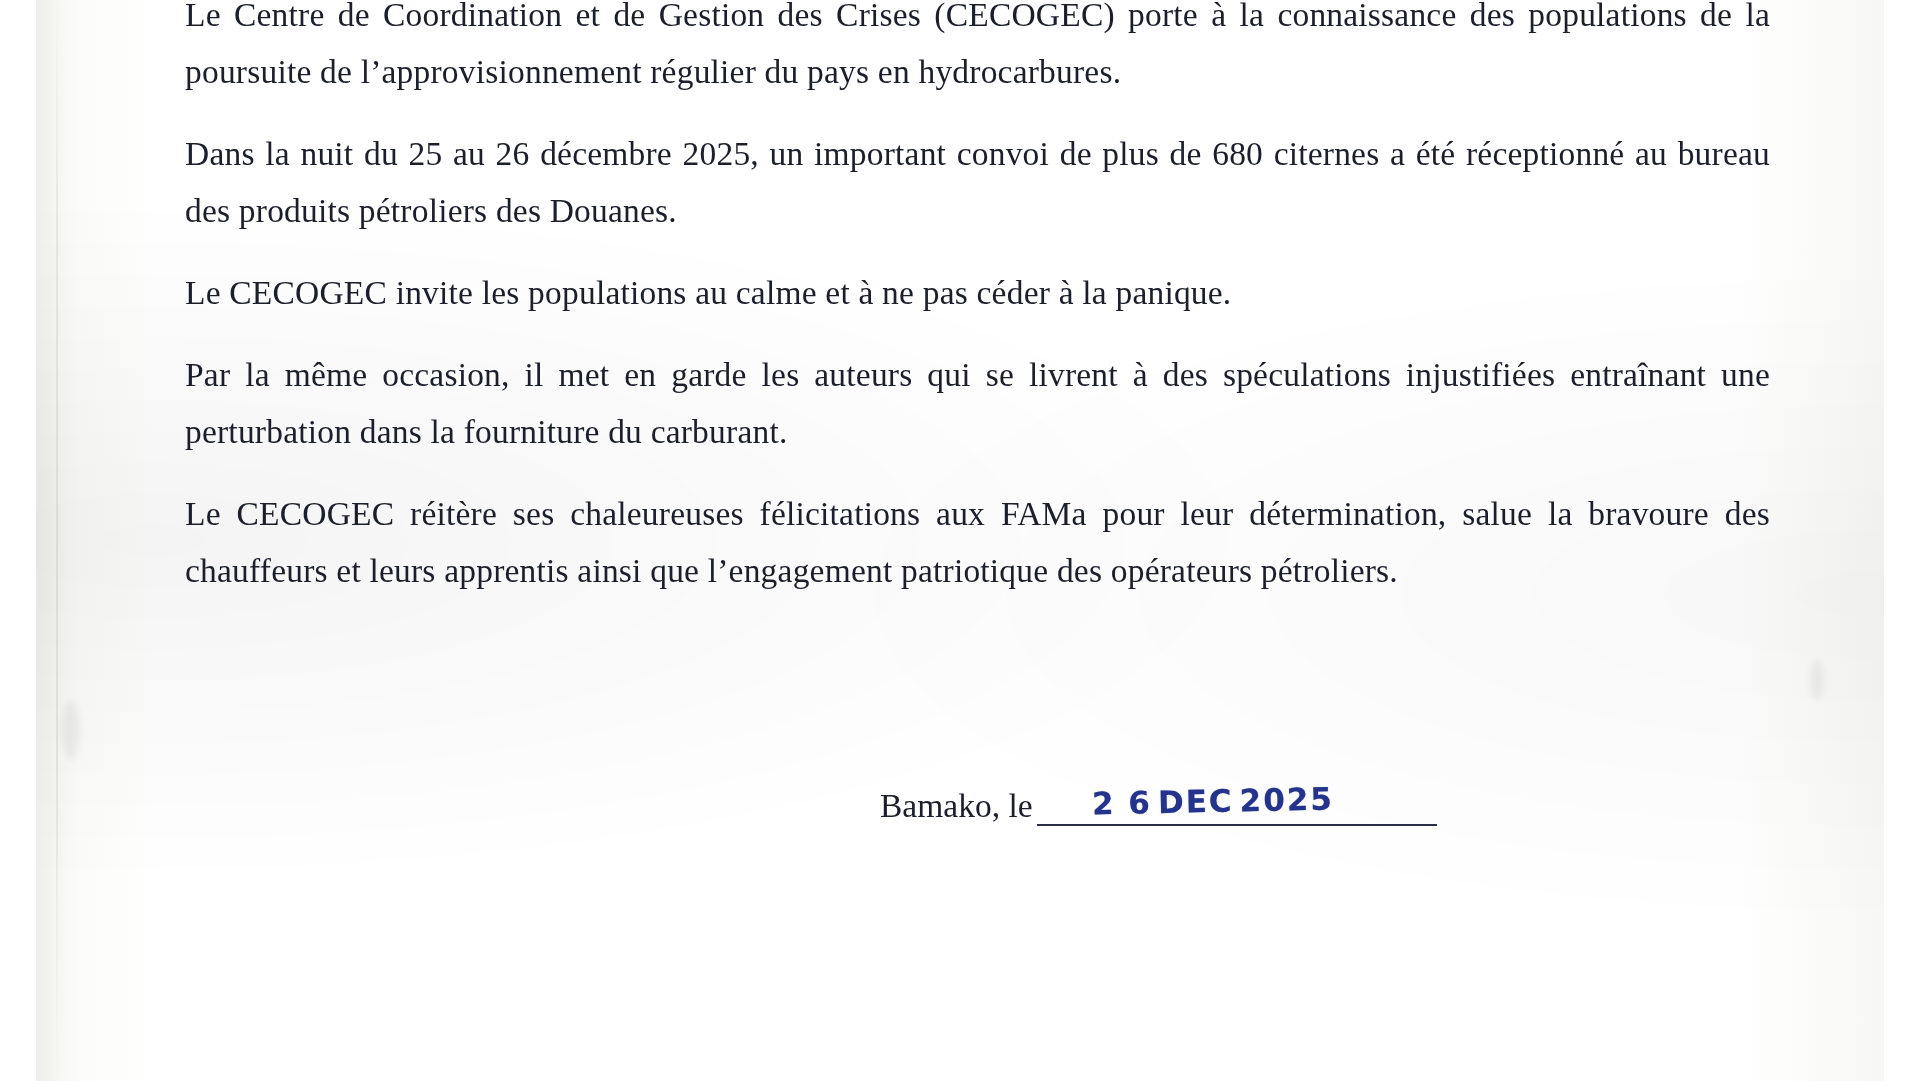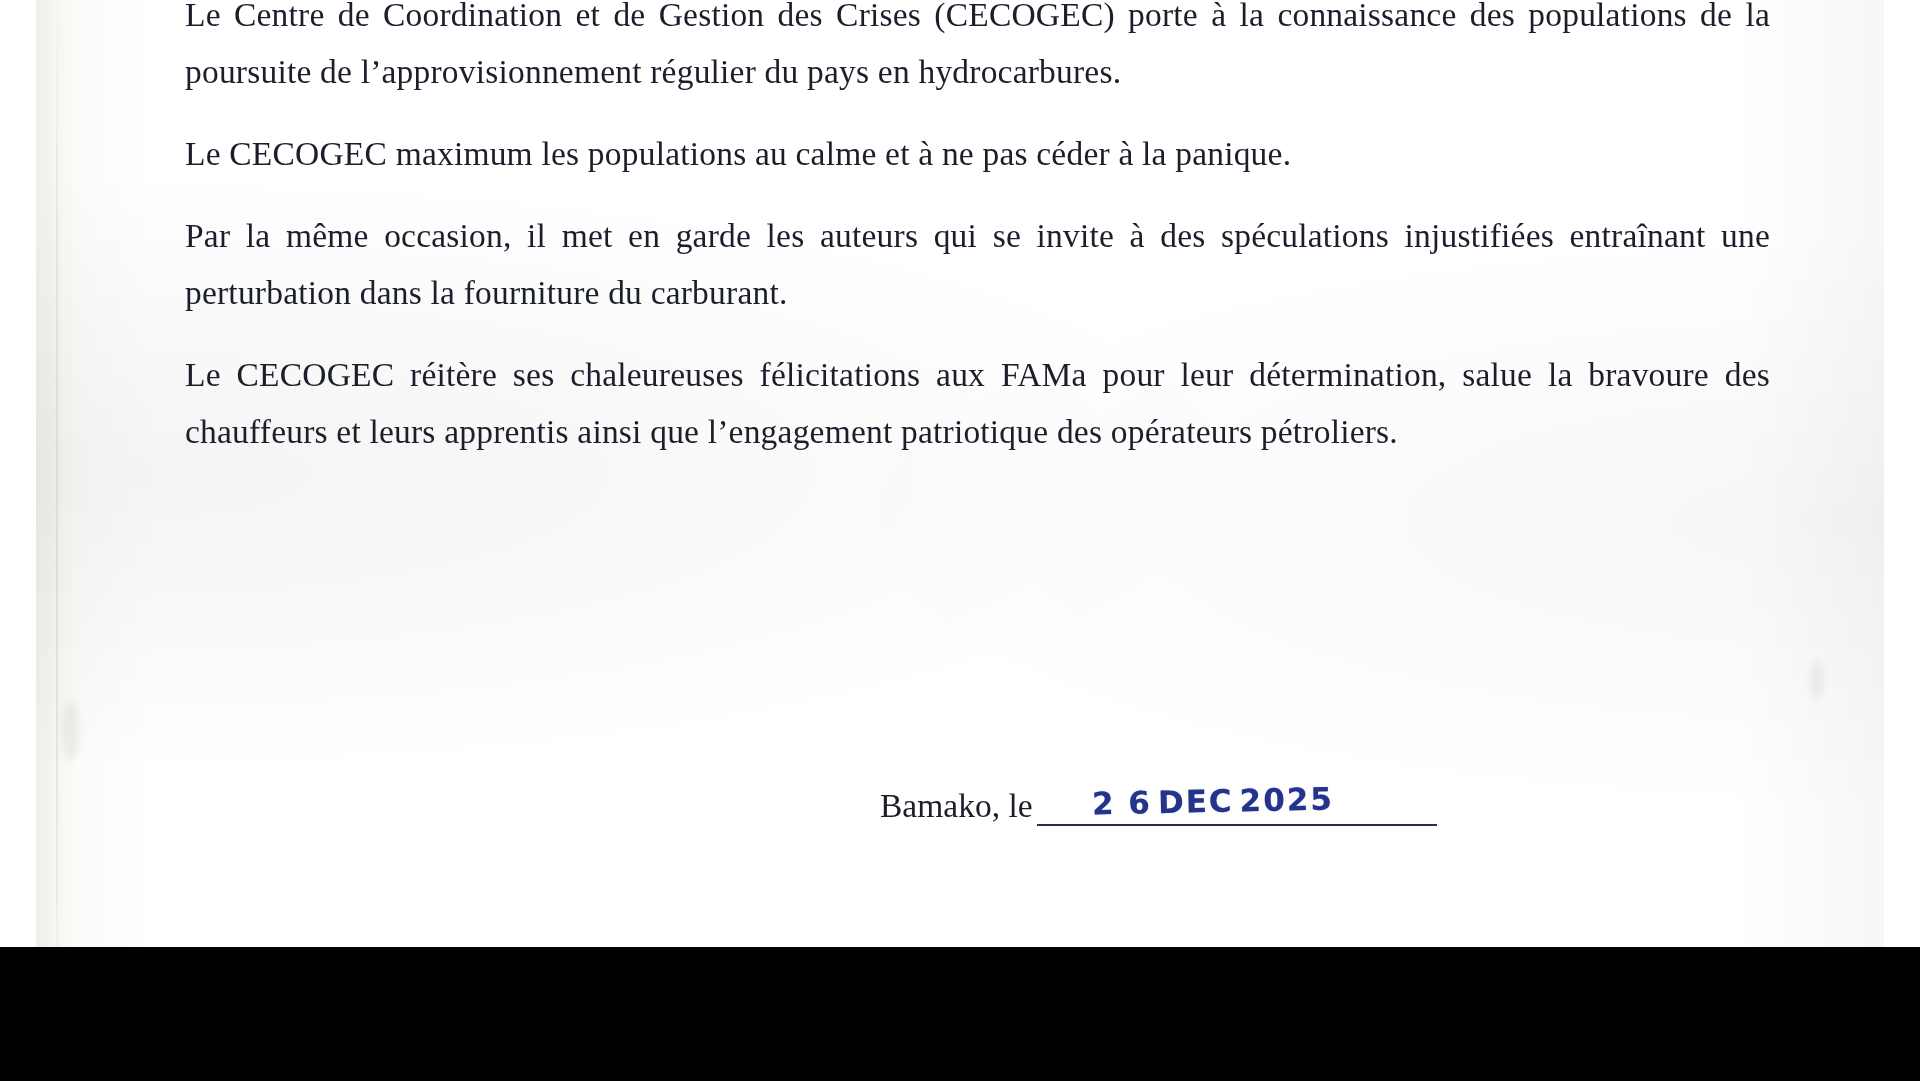--- a/index.html
+++ b/index.html
@@ -8,21 +8,21 @@
     background: #000;
   }
   body {
     width: 1920px;
     height: 1081px;
     overflow: hidden;
   }
   #page {
     position: relative;
     width: 1920px;
-    height: 947px;
+    height: 1081px;
     background: #fca5a5;
     overflow: hidden;
   }
   
   .side-bar {
     position: absolute;
     top: 0;
     height: 1081px;
     background: #ffffff;
   }
@@ -138,25 +138,26 @@
   <div class="side-bar left"></div>
   <div class="side-bar right"></div>
 
   <div class="smudge" style="left:1810px; top:660px; width:14px; height:40px;"></div>
   <div class="smudge" style="left:62px; top:700px; width:18px; height:60px;"></div>
 
   <div class="doc-body">
 
     <p class="para first">Le Centre de Coordination et de Gestion des Crises (CECOGEC) porte à la connaissance des populations de la poursuite de l’approvisionnement régulier du pays en hydrocarbures.</p>
 
+    <p class="para">Dans la nuit du 25 au 26 décembre 2025, un important convoi de plus de 680 citernes a été réceptionné au bureau des produits pétroliers des Douanes.</p>
 
 
-    <p class="para">Le CECOGEC maximum les populations au calme et à ne pas céder à la panique.</p>
+    <p class="para">Le CECOGEC invite les populations au calme et à ne pas céder à la panique.</p>
 
-    <p class="para">Par la même occasion, il met en garde les auteurs qui se invite à des spéculations injustifiées entraînant une perturbation dans la fourniture du carburant.</p>
+    <p class="para">Par la même occasion, il met en garde les auteurs qui se livrent à des spéculations injustifiées entraînant une perturbation dans la fourniture du carburant.</p>
 
     <p class="para last-just">Le CECOGEC réitère ses chaleureuses félicitations aux FAMa pour leur détermination, salue la bravoure des chauffeurs et leurs apprentis ainsi que l’engagement patriotique des opérateurs pétroliers.</p>
 
   </div>
 
   <div class="signature-row">
     <span class="sig-label">Bamako, le</span>
     <span class="sig-line">
       <span class="stamp-date">
         <span class="sp">2 6</span><span class="sp">DEC</span><span class="sp">2025</span>

